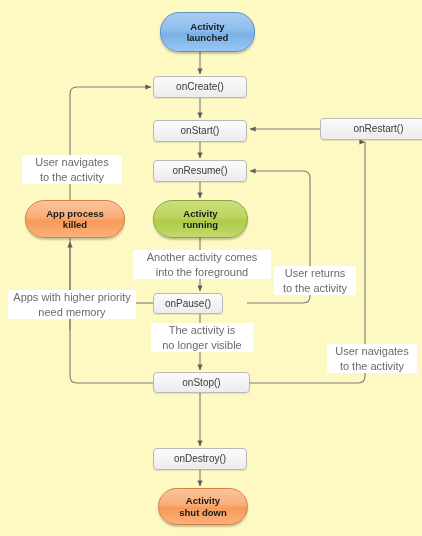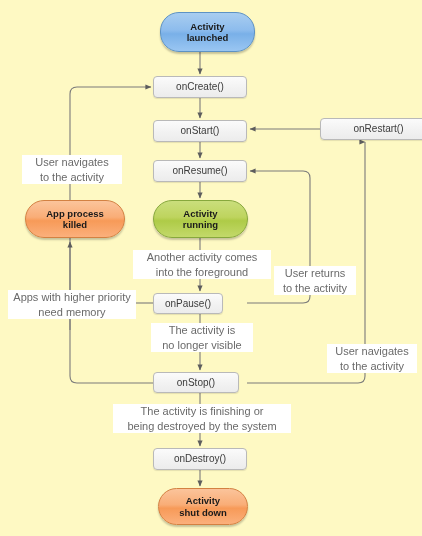--- a/index.html
+++ b/index.html
@@ -158,21 +158,21 @@
     <span>
       <span>App process</span>
       <span>killed</span>
     </span>
   </div>
 
   <div class="node box" style="left:153px;top:293px;width:70px;height:21px;">
     <span>onPause()</span>
   </div>
 
-  <div class="node box" style="left:153px;top:372px;width:86px;height:21px;">
+  <div class="node box" style="left:153px;top:372px;width:97px;height:21px;">
     <span>onStop()</span>
   </div>
 
   <div class="node box" style="left:153px;top:448px;width:94px;height:22px;">
     <span>onDestroy()</span>
   </div>
 
   <div class="node pill pill-orange" style="left:158px;top:488px;width:90px;height:37px;">
     <span>
       <span>Activity</span>
@@ -203,18 +203,14 @@
   <div class="caption" style="left:151px;top:323px;width:98px;">
     <div>The activity is</div>
     <div>no longer visible</div>
   </div>
 
   <div class="caption" style="left:327px;top:344px;width:86px;">
     <div>User navigates</div>
     <div>to the activity</div>
   </div>
 
-  <div class="caption" style="left:113px;top:404px;width:174px;">
-    <div>The activity is finishing or</div>
-    <div>being destroyed by the system</div>
-  </div>
 
 </div>
 
 </body></html>

